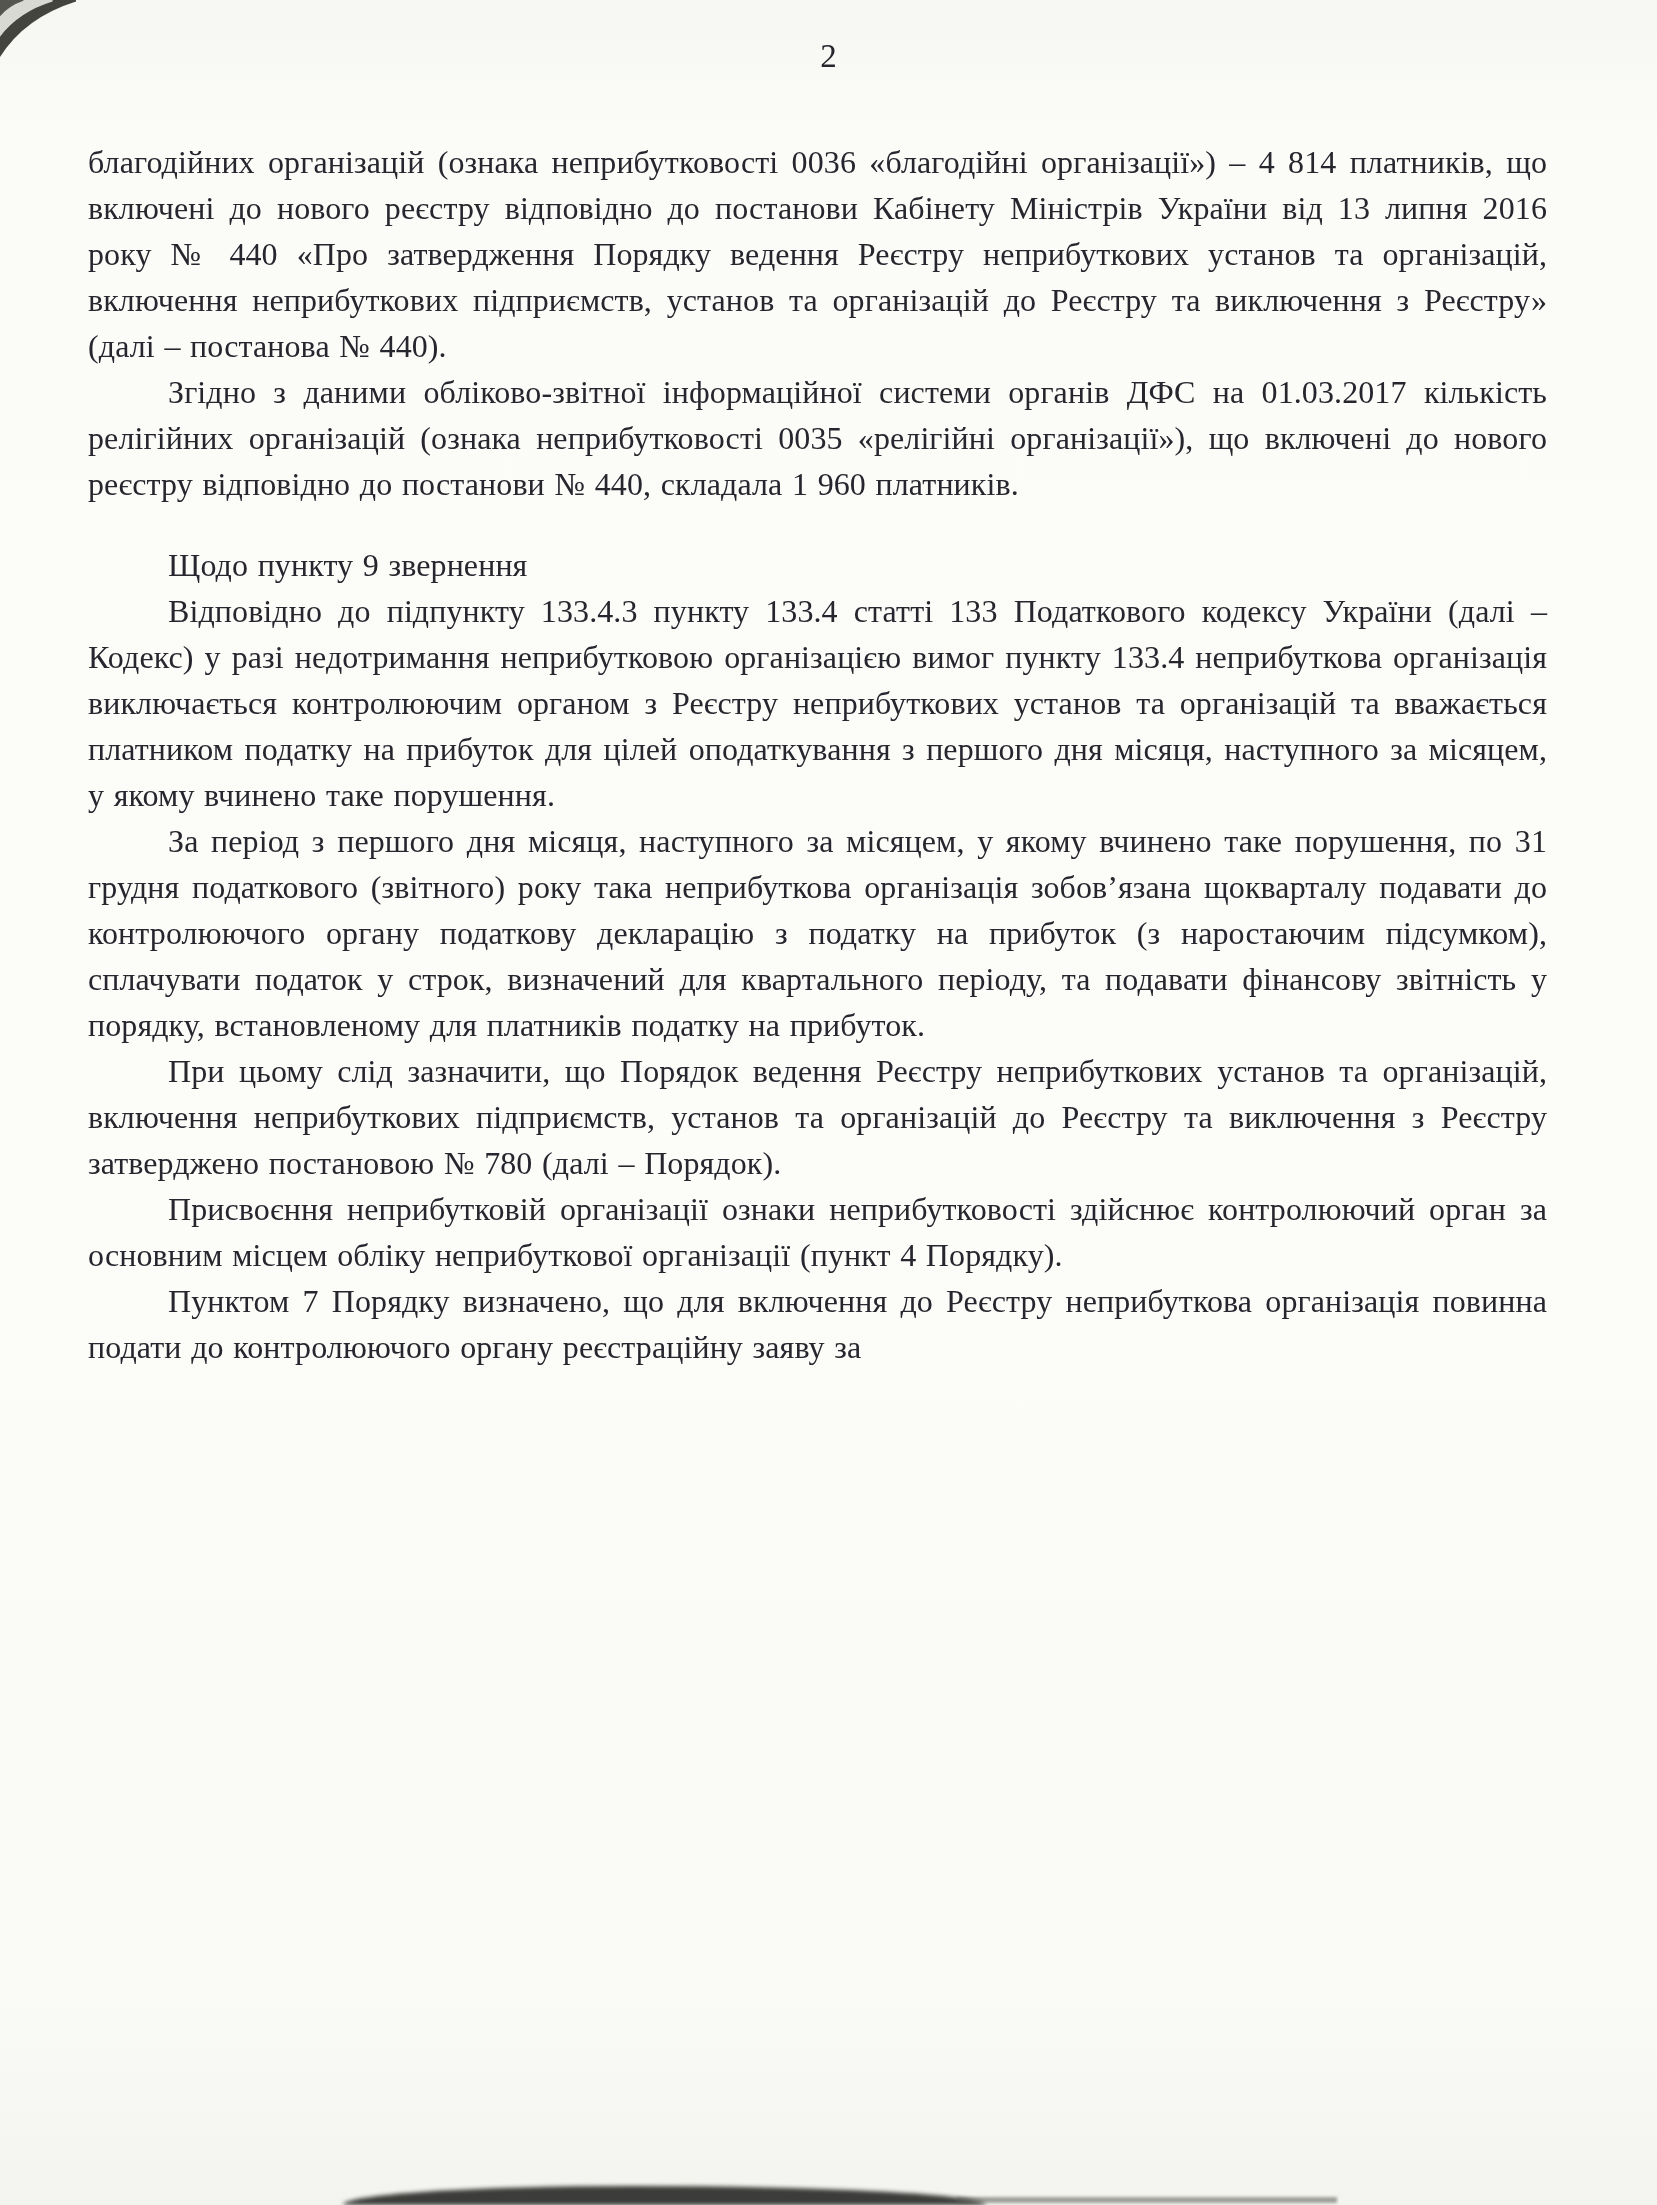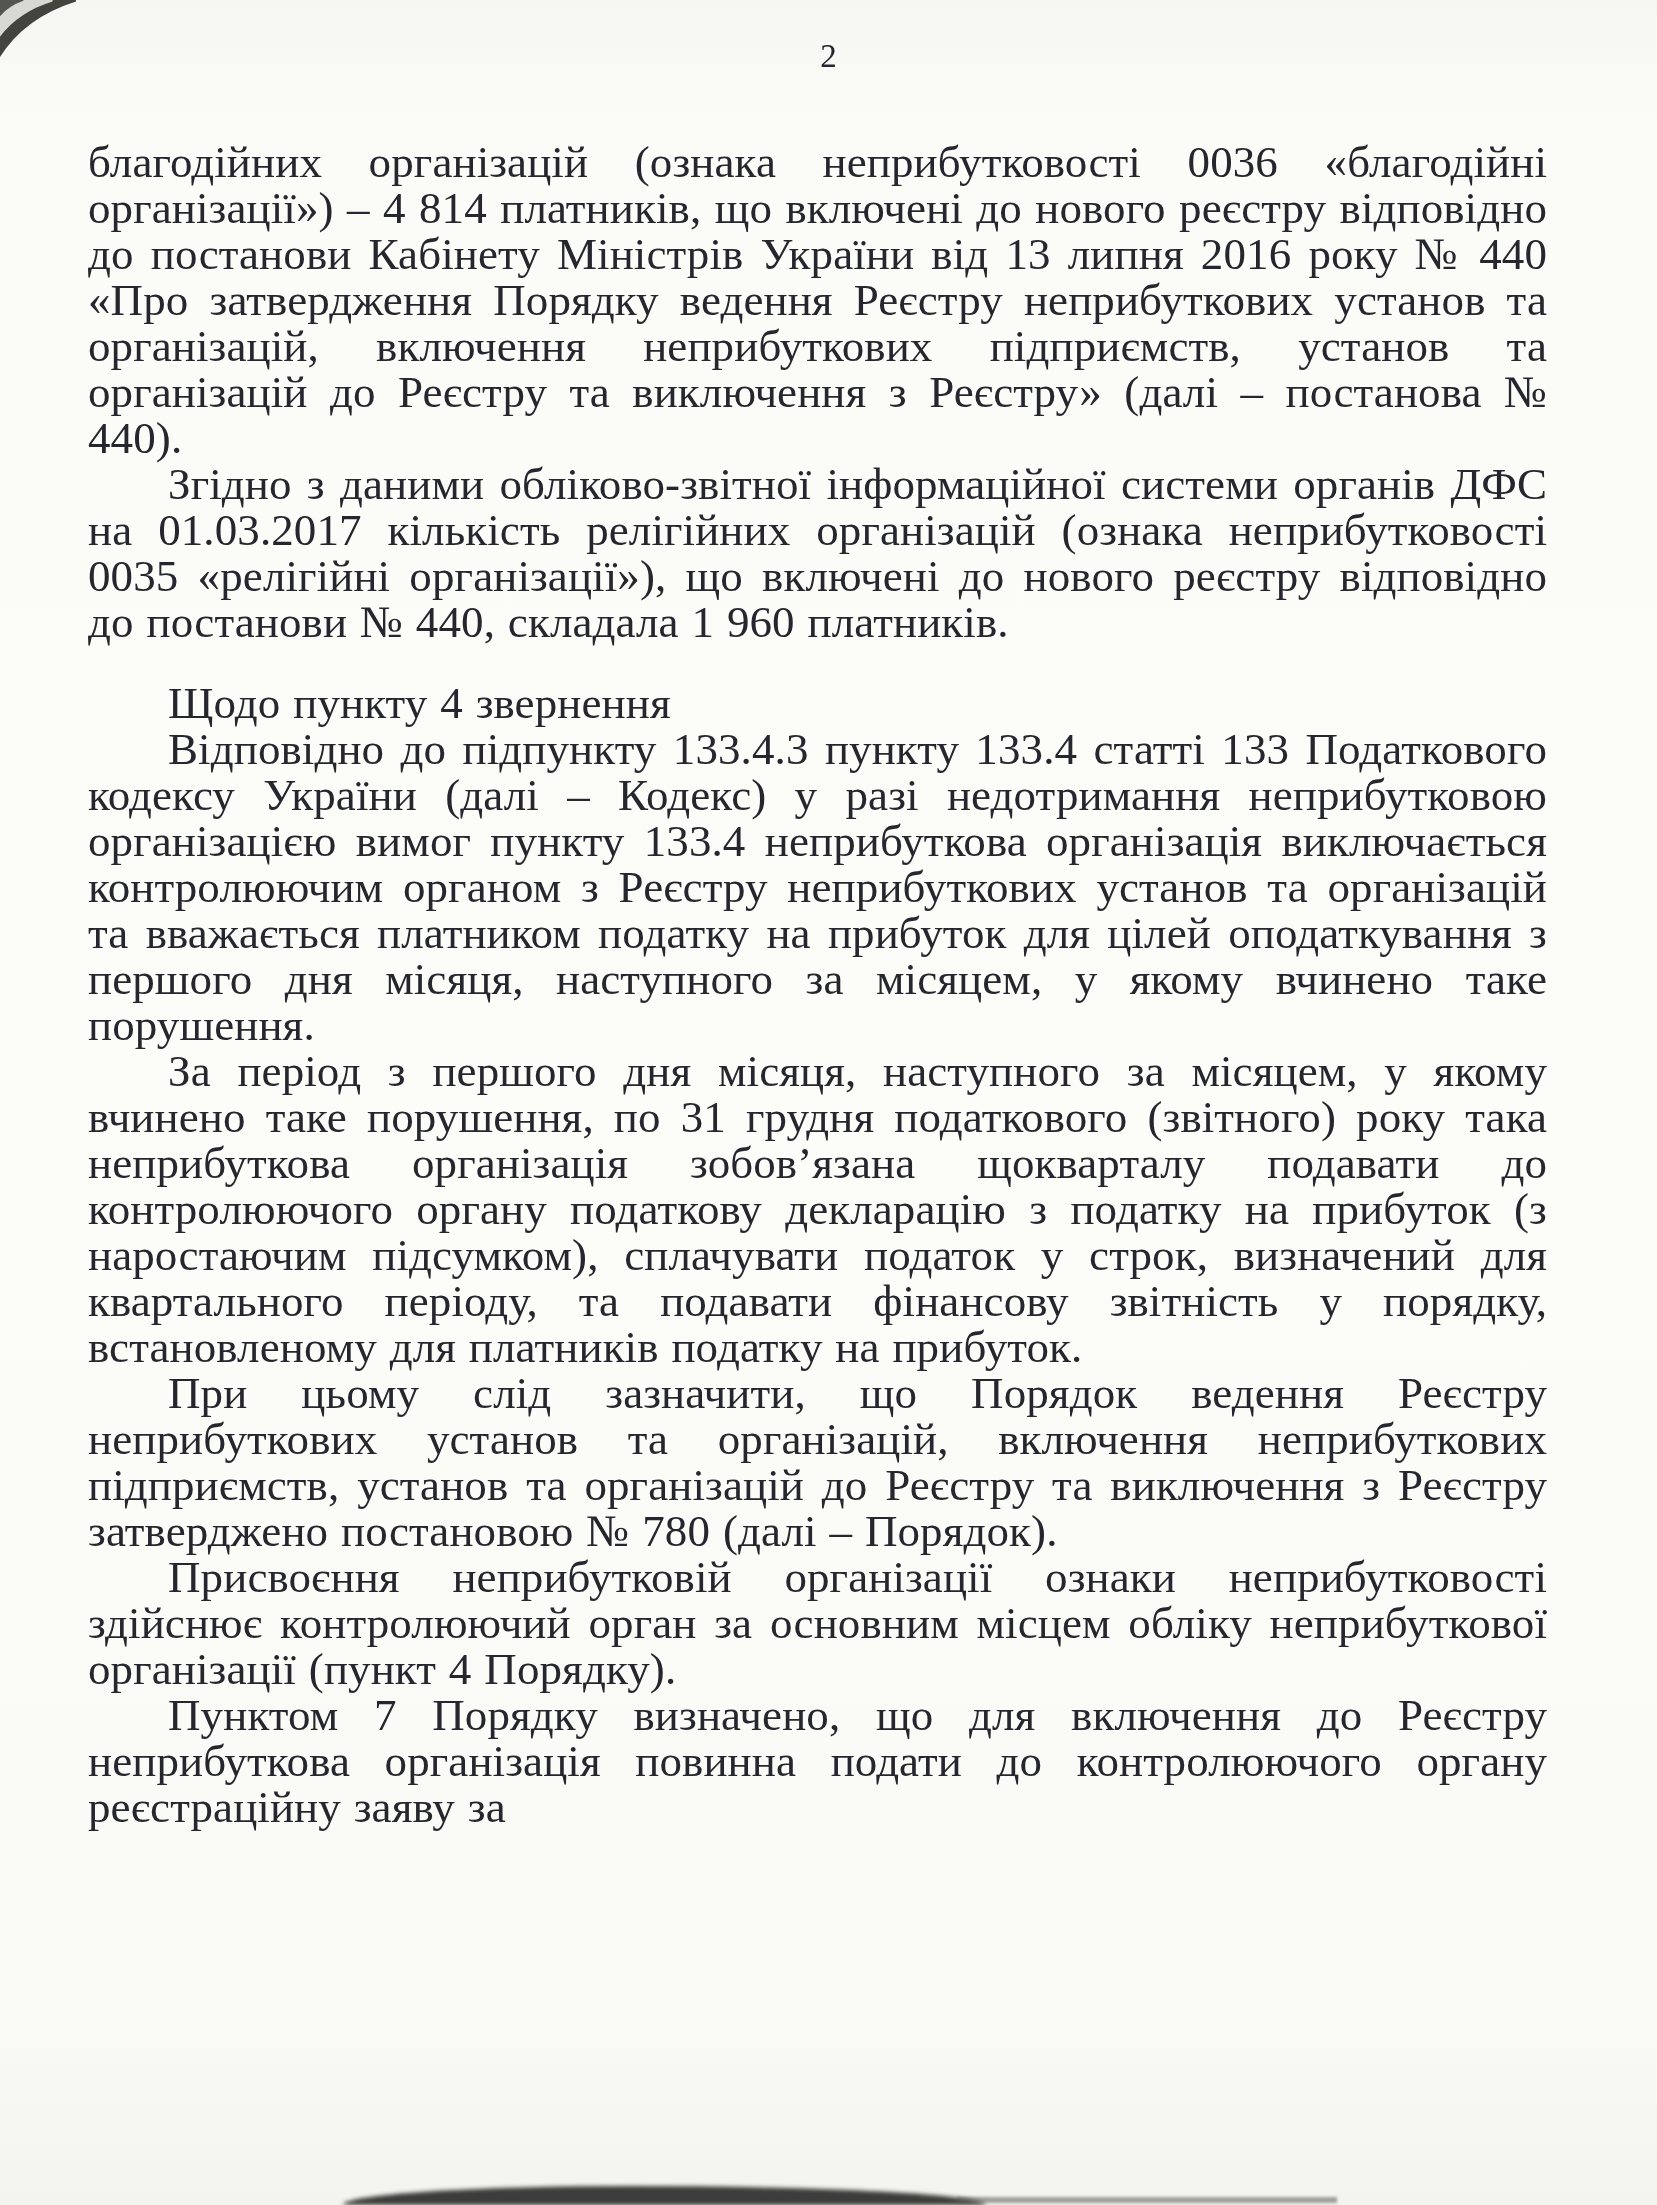--- a/index.html
+++ b/index.html
@@ -25,21 +25,21 @@
   .page-number {
     padding-top: 38px;
     text-align: center;
     font-size: 33px;
     line-height: 37px;
     color: var(--ink, #26262e);
   }
 
   .doc-body {
     margin: 64px 110px 0 88px;
-    font-size: 45px;
+    font-size: 32px;
     line-height: 46px;
     text-align: justify;
     letter-spacing: 0.1px;
     word-spacing: 1.5px;
     color: var(--ink, #26262e);
   }
 
   .para {
     margin: 0;
   }
@@ -85,21 +85,21 @@
     <path d="M0,0 L0,78 Q34,24 104,2 L104,0 Z" fill="#44443f"></path>
     <path d="M0,0 L0,50 Q26,16 72,2 L72,0 Z" fill="#d9d9d3"></path>
     <path d="M0,0 L0,22 Q12,8 32,1 L32,0 Z" fill="#55554f"></path>
   </svg>
 
   <div class="page-number">2</div>
 
   <div class="doc-body">
       <p class="para">благодійних організацій (ознака неприбутковості 0036 «благодійні організації») – 4 814 платників, що включені до нового реєстру відповідно до постанови Кабінету Міністрів України від 13 липня 2016 року № 440 «Про затвердження Порядку ведення Реєстру неприбуткових установ та організацій, включення неприбуткових підприємств, установ та організацій до Реєстру та виключення з Реєстру» (далі – постанова № 440).</p>
       <p class="para indent">Згідно з даними обліково-звітної інформаційної системи органів ДФС на 01.03.2017 кількість релігійних організацій (ознака неприбутковості 0035 «релігійні організації»), що включені до нового реєстру відповідно до постанови № 440, складала 1 960 платників.</p>
-      <p class="para indent gap-before">Щодо пункту 4 звернення</p>
+      <p class="para indent gap-before">Щодо пункту 9 звернення</p>
       <p class="para indent">Відповідно до підпункту 133.4.3 пункту 133.4 статті 133 Податкового кодексу України (далі – Кодекс) у разі недотримання неприбутковою організацією вимог пункту 133.4 неприбуткова організація виключається контролюючим органом з Реєстру неприбуткових установ та організацій та вважається платником податку на прибуток для цілей оподаткування з першого дня місяця, наступного за місяцем, у якому вчинено таке порушення.</p>
       <p class="para indent">За період з першого дня місяця, наступного за місяцем, у якому вчинено таке порушення, по 31 грудня податкового (звітного) року така неприбуткова організація зобов’язана щокварталу подавати до контролюючого органу податкову декларацію з податку на прибуток (з наростаючим підсумком), сплачувати податок у строк, визначений для квартального періоду, та подавати фінансову звітність у порядку, встановленому для платників податку на прибуток.</p>
       <p class="para indent">При цьому слід зазначити, що Порядок ведення Реєстру неприбуткових установ та організацій, включення неприбуткових підприємств, установ та організацій до Реєстру та виключення з Реєстру затверджено постановою № 780 (далі – Порядок).</p>
       <p class="para indent">Присвоєння неприбутковій організації ознаки неприбутковості здійснює контролюючий орган за основним місцем обліку неприбуткової організації (пункт 4 Порядку).</p>
       <p class="para indent">Пунктом 7 Порядку визначено, що для включення до Реєстру неприбуткова організація повинна подати до контролюючого органу реєстраційну заяву за</p>
     </div>
 
   <div class="bottom-smudge"></div>
   <div class="bottom-line"></div>
 

